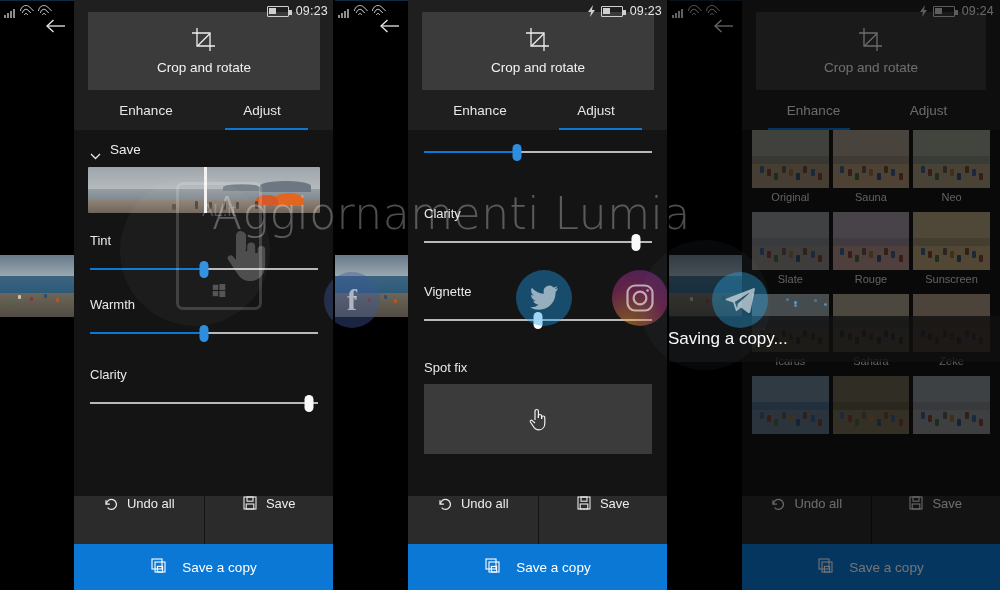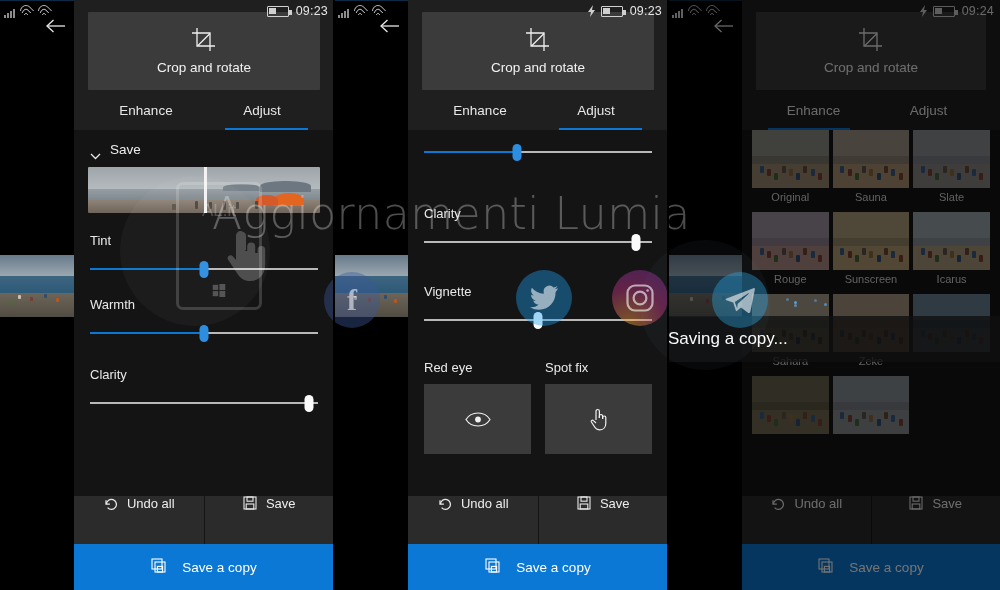--- a/index.html
+++ b/index.html
@@ -445,31 +445,20 @@
         <div class="slider-row" style="margin-top:34px;">
           <div class="slider-label">Vignette</div>
           <div class="slider">
             <div class="track"></div>
             <div class="thumb white" style="left:50%;"></div>
           </div>
         </div>
 
         <div class="tiles" style="margin-top:32px;">
           <div class="tile-col">
-            <div class="tile-label">Red eye</div>
-            <div class="tile">
-              <span>
-                <svg width="26" height="15" viewBox="0 0 26 15" fill="none" stroke="#f0f0f0" stroke-width="1.2">
-                  <path d="M1 7.5C4 2.6 8.6 1 13 1s9 1.6 12 6.5C22 12.4 17.4 14 13 14S4 12.4 1 7.5z"></path>
-                  <circle cx="13" cy="7.5" r="2.9" fill="#f0f0f0" stroke="none"></circle>
-                </svg>
-              </span>
-            </div>
-          </div>
-          <div class="tile-col">
             <div class="tile-label">Spot fix</div>
             <div class="tile">
               <span>
                 <svg width="20" height="24" viewBox="0 0 20 24" fill="none" stroke="#f0f0f0" stroke-width="1.2">
                   <path d="M7 13V4.2a1.7 1.7 0 0 1 3.4 0V11"></path>
                   <path d="M10.4 11V9.1a1.6 1.6 0 0 1 3.2 0V12"></path>
                   <path d="M13.6 12v-1.4a1.6 1.6 0 0 1 3.2 0v5.6c0 3.9-2.4 6.6-5.8 6.6-3 0-4.6-1.5-5.8-3.6L2.4 15c-.7-1.2 1-2.5 2-1.3L7 16"></path>
                 </svg>
               </span>
             </div>
@@ -631,20 +620,37 @@
                 <span class="f-sp" style="left: 48%; top: 68%; background: rgb(138, 106, 60);"></span>
                 <span class="f-sp" style="left: 57.5%; top: 74%; background: rgb(47, 79, 115);"></span>
                 <span class="f-sp" style="left: 67%; top: 62%; background: rgb(107, 74, 51);"></span>
                 <span class="f-sp" style="left: 76.5%; top: 68%; background: rgb(59, 94, 134);"></span>
                 <span class="f-sp" style="left: 86%; top: 74%; background: rgb(122, 66, 48);"></span>
               </div>
               <div class="f-name">Sauna</div>
             </div>
             <div class="f-cell">
               <div class="f-thumb">
+                <div class="f-sky" style="background: rgb(146, 153, 139);"></div>
+                <div class="f-sea" style="background: rgb(125, 134, 121);"></div>
+                <div class="f-sand" style="background: rgb(160, 149, 120);"></div>
+                <span class="f-sp" style="left: 10%; top: 62%; background: rgb(59, 94, 134);"></span>
+                <span class="f-sp" style="left: 19.5%; top: 68%; background: rgb(122, 66, 48);"></span>
+                <span class="f-sp" style="left: 29%; top: 74%; background: rgb(70, 102, 58);"></span>
+                <span class="f-sp" style="left: 38.5%; top: 62%; background: rgb(93, 83, 72);"></span>
+                <span class="f-sp" style="left: 48%; top: 68%; background: rgb(138, 106, 60);"></span>
+                <span class="f-sp" style="left: 57.5%; top: 74%; background: rgb(47, 79, 115);"></span>
+                <span class="f-sp" style="left: 67%; top: 62%; background: rgb(107, 74, 51);"></span>
+                <span class="f-sp" style="left: 76.5%; top: 68%; background: rgb(59, 94, 134);"></span>
+                <span class="f-sp" style="left: 86%; top: 74%; background: rgb(122, 66, 48);"></span>
+              </div>
+              <div class="f-name">Neo</div>
+            </div>
+            <div class="f-cell">
+              <div class="f-thumb">
                 <div class="f-sky" style="background: rgb(141, 145, 150);"></div>
                 <div class="f-sea" style="background: rgb(124, 129, 135);"></div>
                 <div class="f-sand" style="background: rgb(140, 136, 131);"></div>
                 <span class="f-sp" style="left: 10%; top: 62%; background: rgb(59, 94, 134);"></span>
                 <span class="f-sp" style="left: 19.5%; top: 68%; background: rgb(122, 66, 48);"></span>
                 <span class="f-sp" style="left: 29%; top: 74%; background: rgb(70, 102, 58);"></span>
                 <span class="f-sp" style="left: 38.5%; top: 62%; background: rgb(93, 83, 72);"></span>
                 <span class="f-sp" style="left: 48%; top: 68%; background: rgb(138, 106, 60);"></span>
                 <span class="f-sp" style="left: 57.5%; top: 74%; background: rgb(47, 79, 115);"></span>
                 <span class="f-sp" style="left: 67%; top: 62%; background: rgb(107, 74, 51);"></span>

